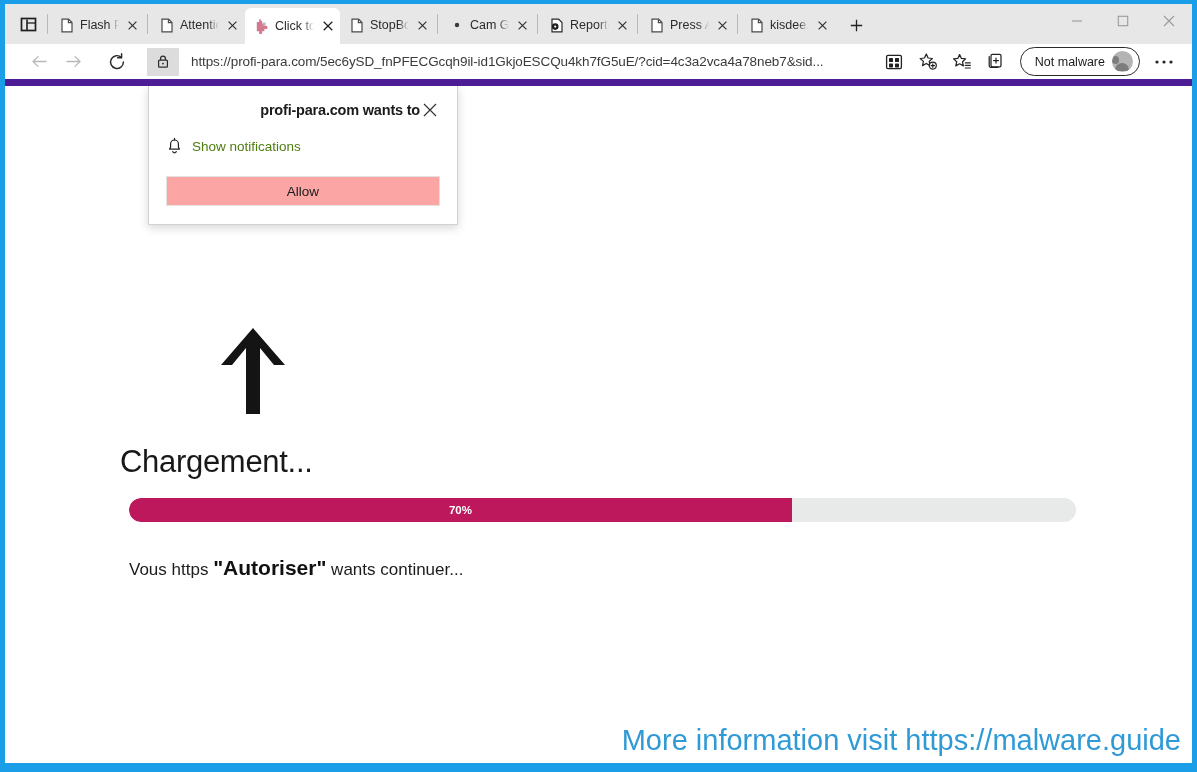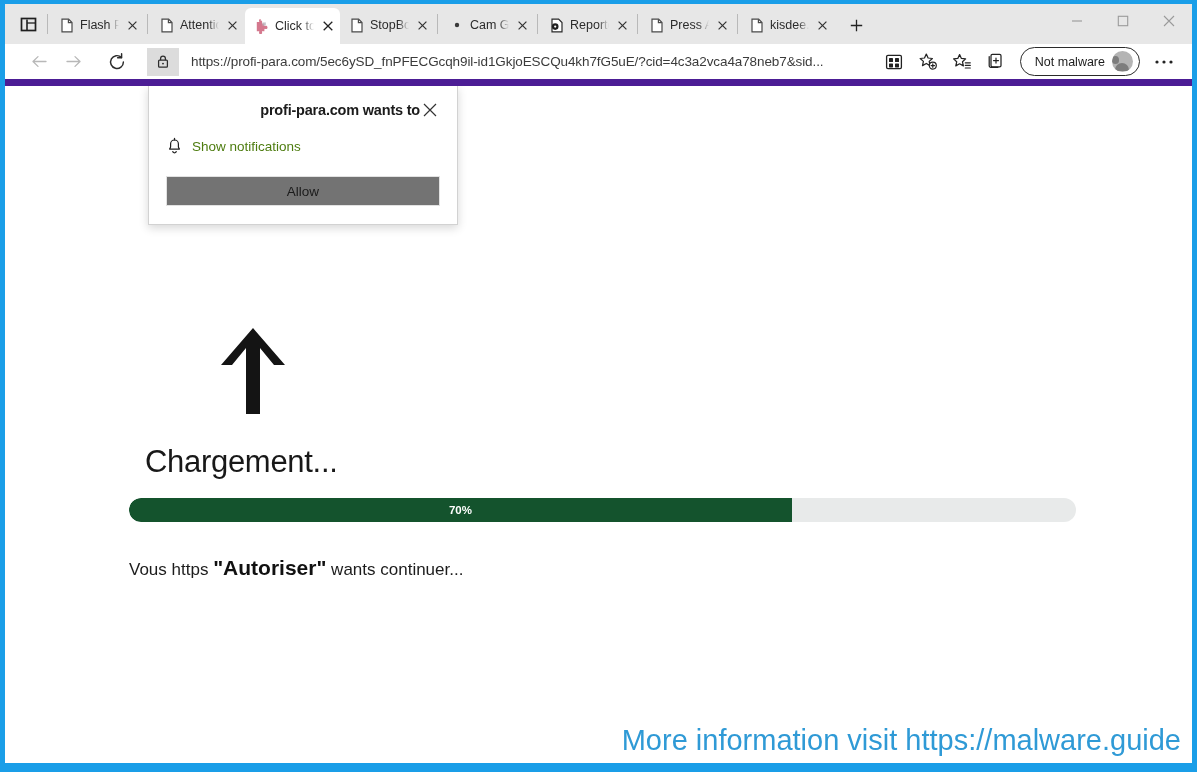--- a/index.html
+++ b/index.html
@@ -230,37 +230,37 @@
     color: #4d7c0f;
   }
   .perm-actions {
     display: flex;
     gap: 10px;
     margin-top: 19px;
   }
   .perm-btn {
     flex: 1 1 0;
     height: 30px;
-    background: #737373;
+    background: #fca5a5;
     border: 1px solid #e2e2e2;
     display: flex; align-items: center; justify-content: center;
     font-size: 13.5px;
     color: #1b1b1b;
   }
 
   
   .content { position: absolute; left: 0; top: 0; width: 100%; height: 100%; }
 
   .arrow-up {
     position: absolute;
     left: 213px; top: 239px;
   }
   .heading {
     position: absolute;
-    left: 140px; top: 358px;
+    left: 115px; top: 358px;
     font-size: 31px;
     color: #181818;
     letter-spacing: -0.3px;
   }
   .progress-track {
     position: absolute;
     left: 124px; top: 412px;
     width: 947px; height: 24px;
     background: #e8eaea;
     border-radius: 12px;
@@ -547,21 +547,21 @@
 
         <div class="arrow-up">
           <svg width="70" height="92" viewBox="0 0 70 92">
             <path d="M35 3 L67 40 L56 40 L42 23 L42 89 L28 89 L28 23 L14 40 L3 40 Z" fill="#141414"></path>
           </svg>
         </div>
 
         <div class="heading">Chargement...</div>
 
         <div class="progress-track" style="background: rgb(232, 234, 234);">
-          <div class="progress-fill" id="progfill" style="width: 70%; background: #14532d;">
+          <div class="progress-fill" id="progfill" style="width: 70%; background: #be185d;">
             <span class="progress-label">70%</span>
           </div>
         </div>
 
         <div class="subtext">
           <span>Vous https </span><span class="strong">"Autoriser"</span><span> wants continuer...</span>
         </div>
 
         <div class="watermark" style="color: rgb(47, 154, 214);">More information visit https://malware.guide</div>
       </div>

